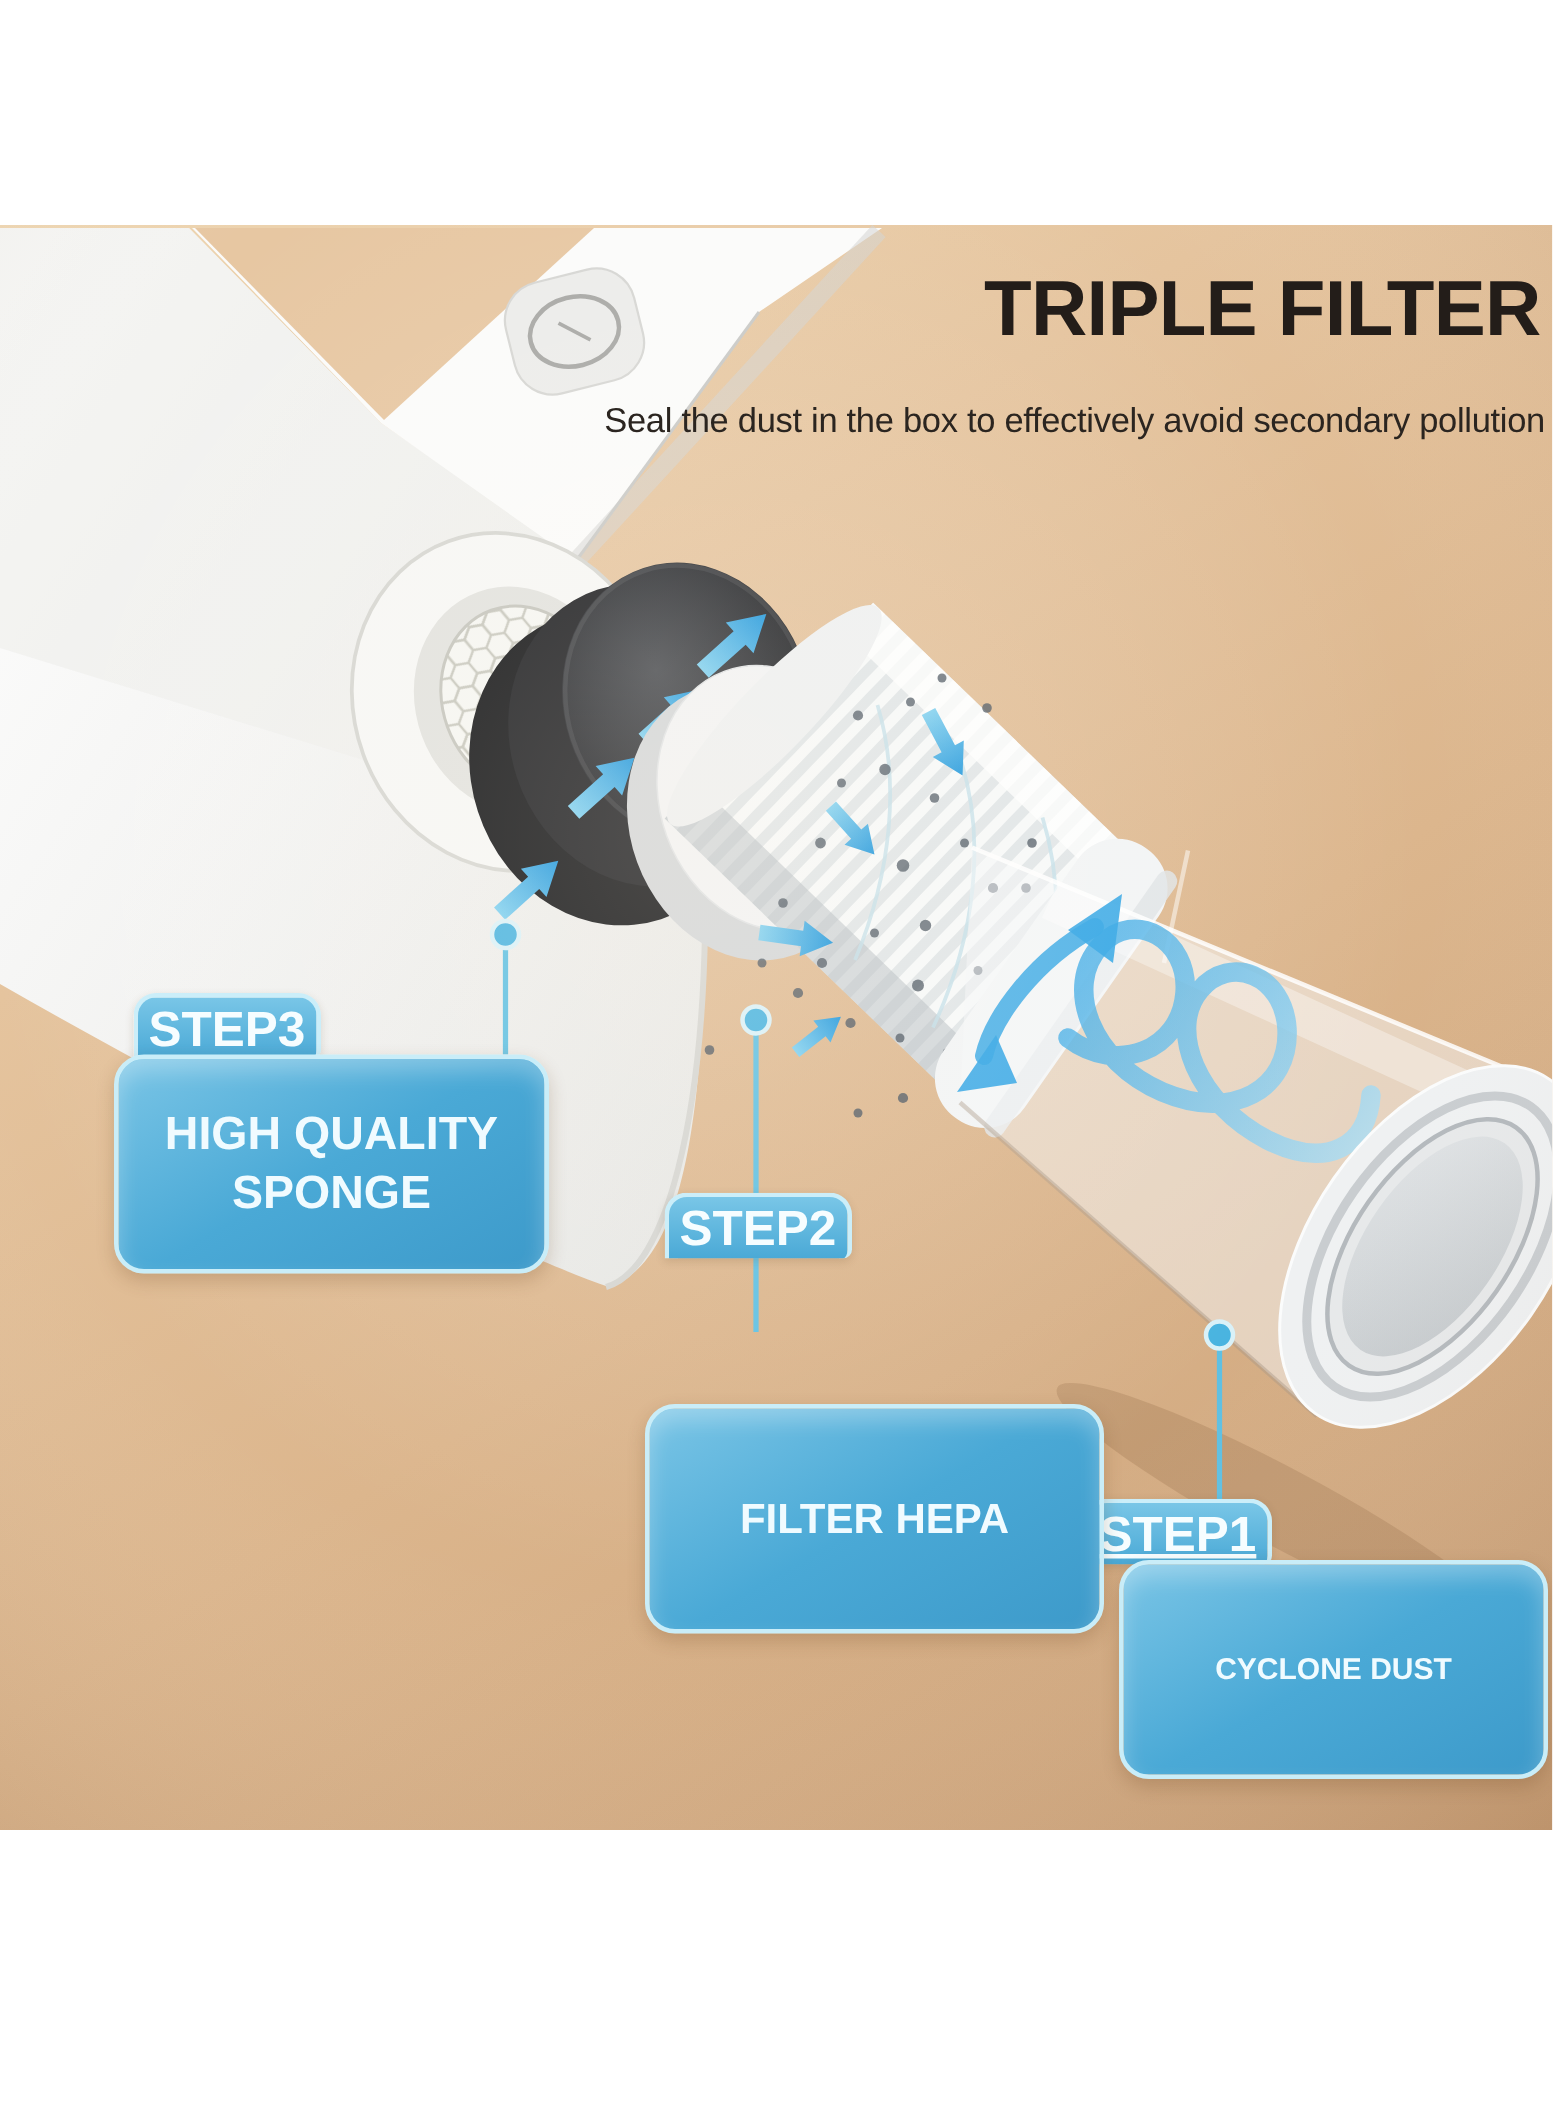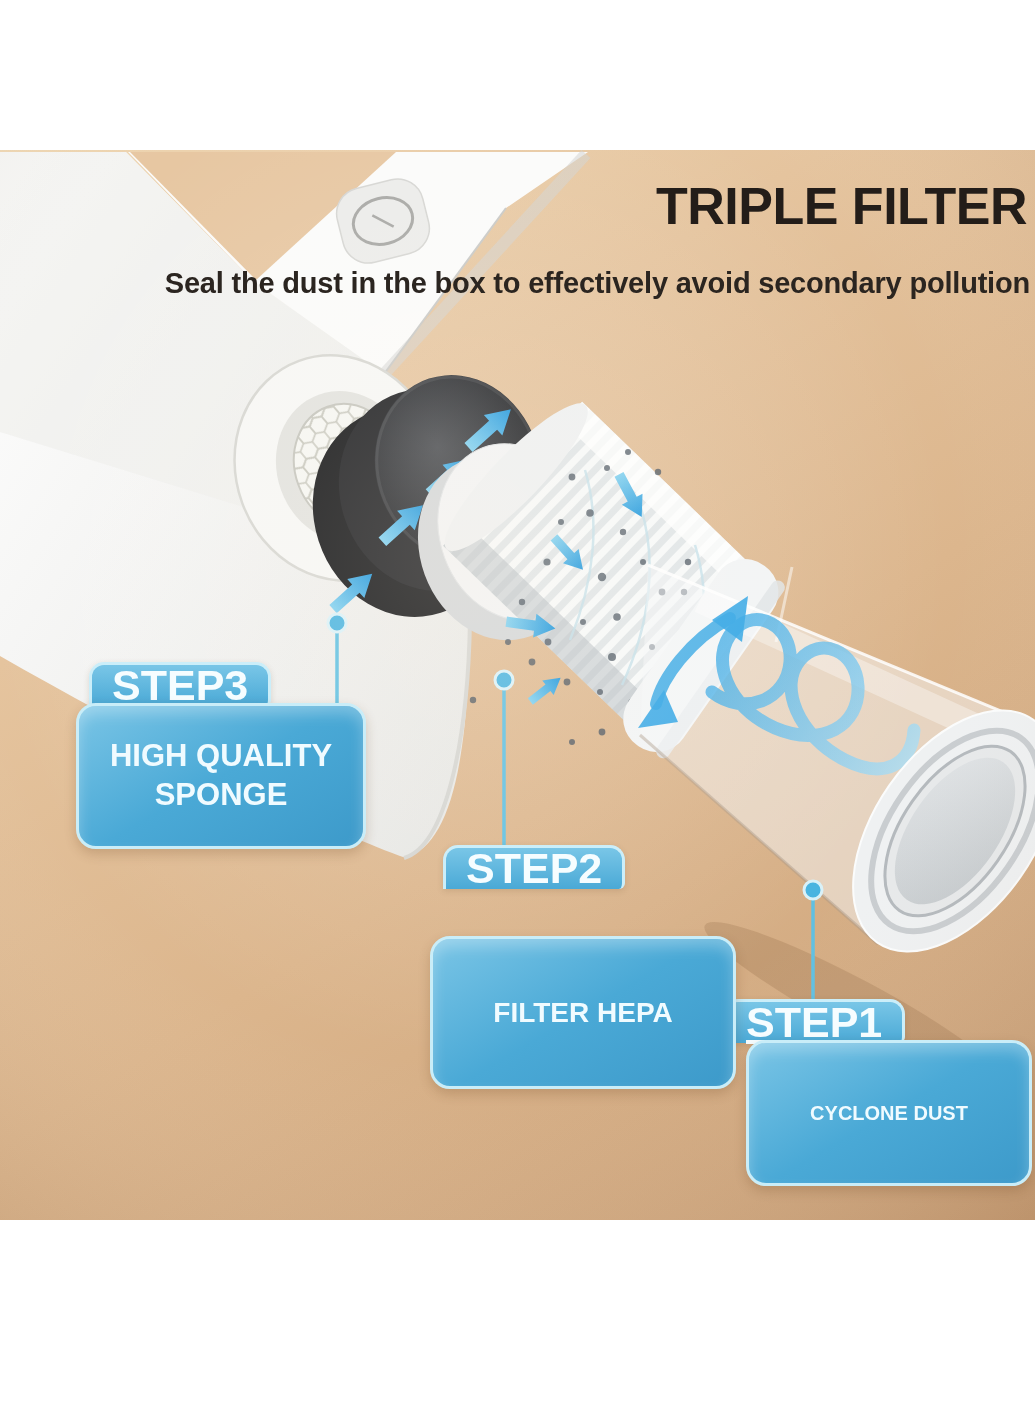--- a/index.html
+++ b/index.html
@@ -12,46 +12,46 @@
     background:linear-gradient(148deg,#eed6b2 0%,#e5c49e 30%,#dcb68d 58%,#caa077 100%);
   }
   .photo svg{position:absolute;left:0;top:0;}
   .headline{
     position:absolute;top:176px;right:8px;
     font-size:52px;font-weight:700;color:#231d19;letter-spacing:-0.5px;
     white-space:nowrap;
   }
   .subline{
     position:absolute;top:267px;right:5px;
-    font-size:29px;font-weight:700;color:#2b2520;letter-spacing:-0.2px;
+    font-size:23px;font-weight:400;color:#2b2520;letter-spacing:-0.2px;
     white-space:nowrap;
   }
   .step-box{position:absolute;}
   .step-tab{
     position:absolute;
-    height:41px;line-height:41px;padding:0 20px;
-    font-size:43px;font-weight:700;color:#f6fdff;
+    height:41px;line-height:41px;padding:0 7px;
+    font-size:33px;font-weight:700;color:#f6fdff;
     background:linear-gradient(180deg,#79c6e7,#4aa9d6);
     border:3px solid #cbeef9;border-bottom:none;
     border-radius:15px 15px 6px 0;
     white-space:nowrap;
     box-shadow:0 2px 6px rgba(90,60,30,.15);
   }
   .step-body{
     position:absolute;
     display:flex;align-items:center;justify-content:center;text-align:center;
     font-weight:700;color:#f0fbff;
     background:linear-gradient(150deg,#7ac5e6 0%,#4aa9d6 50%,#3d9aca 100%);
     border:3px solid #c9edf8;border-radius:20px;
     box-shadow:inset 0 8px 14px rgba(255,255,255,.28), 0 5px 12px rgba(100,60,25,.22);
     line-height:1.25;
   }
   .step1 .step-tab{left:723px;top:999px;text-decoration:underline;}
   .step1 .step-body{left:746px;top:1040px;width:280px;height:140px;font-size:20px;}
-  .step2 .step-tab{left:443px;top:845px;}
+  .step2 .step-tab{left:443px;top:795px;}
   .step2 .step-body{left:430px;top:936px;width:300px;height:147px;font-size:28px;}
   .step3 .step-tab{left:89px;top:662px;}
   .step3 .step-body{left:76px;top:703px;width:290px;height:146px;font-size:31px;padding:0 15px;box-sizing:border-box;}
 </style>
 </head>
 <body>
 
 <div class="canvas">
 
   <div class="photo">

